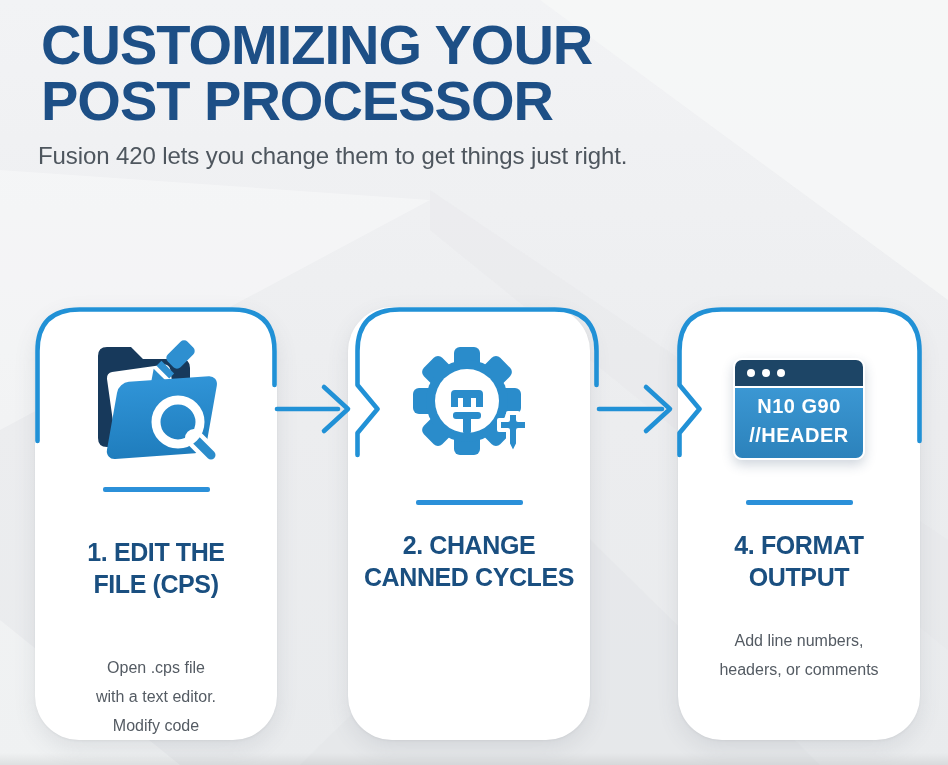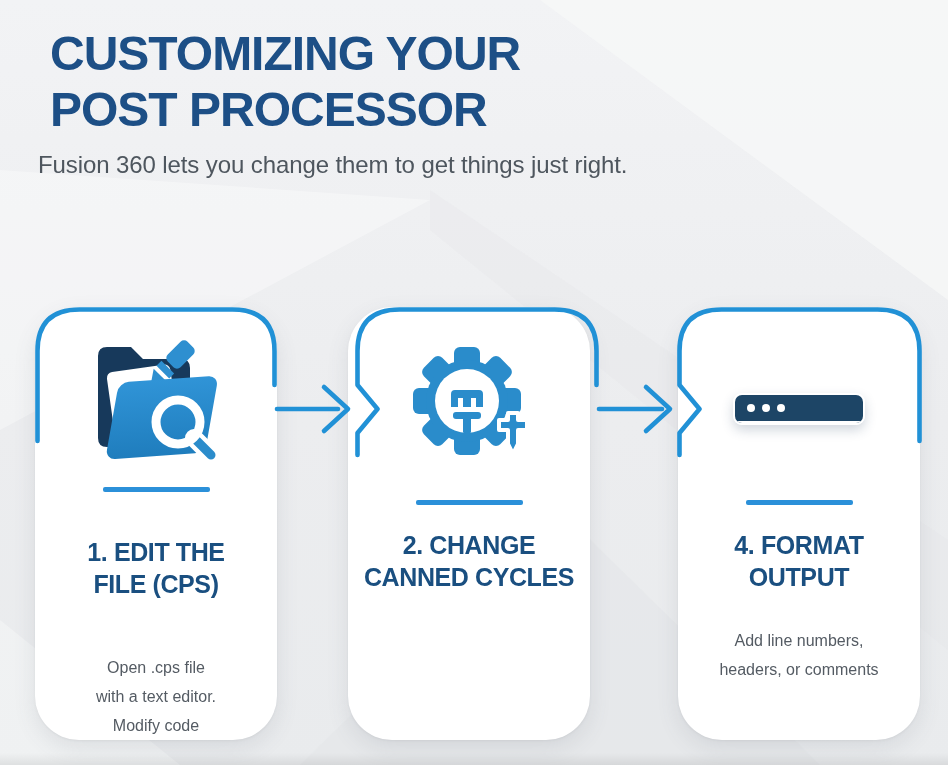--- a/index.html
+++ b/index.html
@@ -13,22 +13,22 @@
   .stage::after{
     content:"";position:absolute;left:0;right:0;bottom:0;height:12px;
     background:linear-gradient(rgba(0,0,0,0),rgba(0,0,0,0.07));
     pointer-events:none;
   }
   .bg-pattern{position:absolute;inset:0;pointer-events:none;}
 
   
   .header{position:absolute;left:38px;top:14px;width:880px;}
   .page-title{
-    margin:12px;
-    font-size:48px;line-height:56px;font-weight:bold;
+    margin:3px;
+    font-size:56px;line-height:56px;font-weight:bold;
     letter-spacing:-1px;color:#1d4f86;
     white-space:pre-line;
   }
   .page-subtitle{
     margin:12px 0 0 0;
     font-size:24px;line-height:30px;color:#4e565e;
     letter-spacing:-0.1px;
   }
 
   
@@ -98,21 +98,21 @@
     <polygon points="540,0 948,0 948,300" fill="#f6f7f8" opacity="0.8"></polygon>
     <polygon points="0,170 430,200 0,430" fill="#ffffff" opacity="0.35"></polygon>
     <polygon points="300,765 560,510 820,765" fill="#e2e4e7" opacity="0.45"></polygon>
     <polygon points="430,190 948,540 948,650 430,230" fill="#e4e6e9" opacity="0.30"></polygon>
     <polygon points="0,620 180,765 0,765" fill="#ffffff" opacity="0.30"></polygon>
   </svg>
 
   <header class="header">
     <h1 class="page-title">CUSTOMIZING YOUR
 POST PROCESSOR</h1>
-    <p class="page-subtitle">Fusion 360 lets you change them to get things just right.</p>
+    <p class="page-subtitle">Fusion 420 lets you change them to get things just right.</p>
   </header>
 
   <section class="card card-1">
     <div class="icon-box">
       <svg class="folder-svg" width="140" height="132" viewBox="0 0 140 132">
         <defs>
           <linearGradient id="fldg" x1="0" y1="0" x2="0" y2="1">
             <stop offset="0" stop-color="#3094d7"></stop>
             <stop offset="1" stop-color="#1f7dbd"></stop>
           </linearGradient>
@@ -183,20 +183,22 @@
   </section>
 
   <section class="card card-3">
     <div class="icon-box">
       <div class="browser">
         <div class="browser-bar">
           <span class="dot"></span>
           <span class="dot"></span>
           <span class="dot"></span>
         </div>
+        <div class="browser-body">N10 G90
+//HEADER</div>
       </div>
     </div>
     <div class="divider"></div>
     <h2 class="step-heading">4. FORMAT
 OUTPUT</h2>
     <p class="step-body">Add line numbers,
 headers, or comments</p>
   </section>
 
   <svg class="linework" width="948" height="765" viewBox="0 0 948 765">

